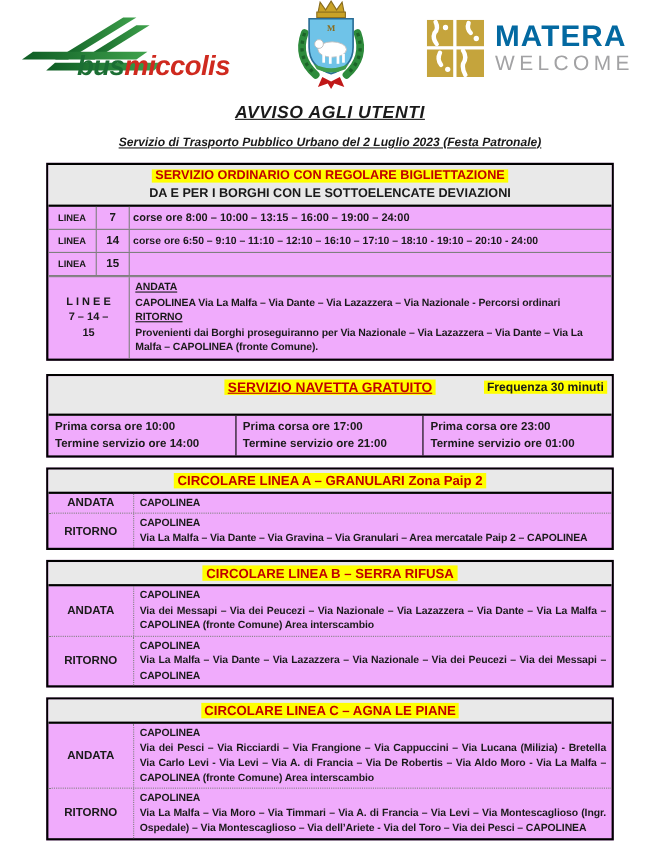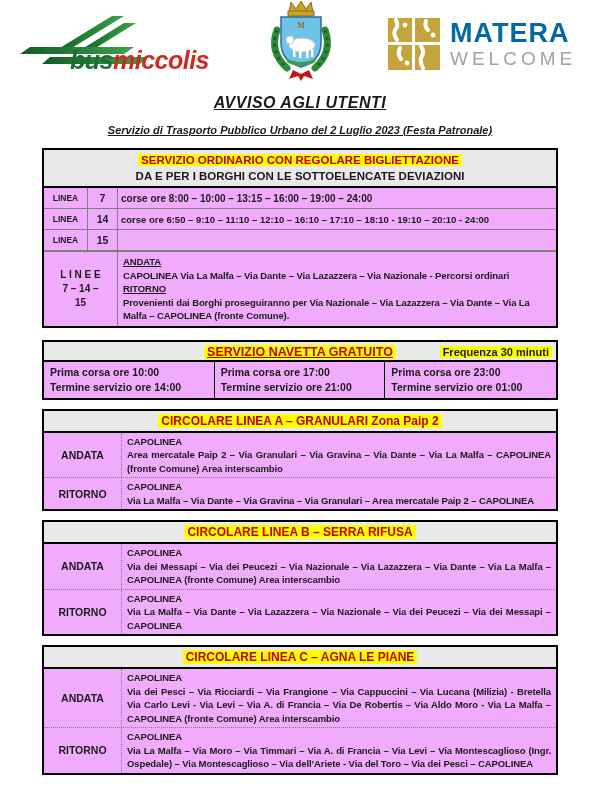--- a/index.html
+++ b/index.html
@@ -39,21 +39,21 @@
   .t1-c1 { border-right: 1px solid #7f7f7f; text-align: center; font-size: 8.5px; font-weight: bold; display: flex; align-items: center; justify-content: center; }
   .t1-c2 { border-right: 1px solid #7f7f7f; text-align: center; font-size: 10.5px; font-weight: bold; display: flex; align-items: center; justify-content: center; }
   .t1-c3 { font-size: 10px; font-weight: bold; display: flex; align-items: center; }
   .linee-row { display: grid; grid-template-columns: 74px 1fr; }
   .linee-label { border-right: 1px solid #7f7f7f; text-align: center; font-size: 10px; font-weight: bold; display: flex; flex-direction: column; justify-content: center; line-height: 14px; padding: 2px; }
   .linee-body { padding: 3px 5px; }
   .uline { text-decoration: underline; }
 
   
   .nav-t { margin-top: 12px; }
-  .nav-head { position: relative; background: #e9e9e9; border-bottom: 2px solid #000; height: 20px; text-align: center; font-weight: bold; }
+  .nav-head { position: relative; background: #e9e9e9; border-bottom: 2px solid #000; height: 36px; text-align: center; font-weight: bold; }
   .nav-title { font-size: 12.5px; line-height: 21px; }
   .nav-freq { position: absolute; right: 4px; top: 2px; font-size: 11px; line-height: 17px; }
   .nav-cols { display: grid; grid-template-columns: 1fr 1fr 1fr; }
   .nav-col { padding: 3px 6px; border-right: 1px solid #000; font-size: 10.5px; font-weight: bold; line-height: 15px; }
   .nav-col:last-child { border-right: none; }
 
   
   .circ { margin-top: 9px; }
   .circ .tbl-head { font-size: 12px; line-height: 16px; padding: 2px 0; }
   .circ-row { display: grid; grid-template-columns: 78px 1fr; border-bottom: 1px dotted #808080; }
@@ -192,21 +192,20 @@
       </div>
     </div>
   </div>
 
   <div class="tbl circ">
     <div class="tbl-head"><span class="hl red">CIRCOLARE LINEA A – GRANULARI Zona Paip 2</span></div>
     <div class="circ-row">
       <div class="circ-label">ANDATA</div>
       <div class="circ-body cell-txt">
         <div>CAPOLINEA</div>
-        <div>Area mercatale Paip 2 – Via Granulari – Via Gravina – Via Dante – Via La Malfa – CAPOLINEA (fronte Comune) Area interscambio</div>
       </div>
     </div>
     <div class="circ-row">
       <div class="circ-label">RITORNO</div>
       <div class="circ-body cell-txt">
         <div>CAPOLINEA</div>
         <div>Via La Malfa – Via Dante – Via Gravina – Via Granulari – Area mercatale Paip 2 – CAPOLINEA</div>
       </div>
     </div>
   </div>

